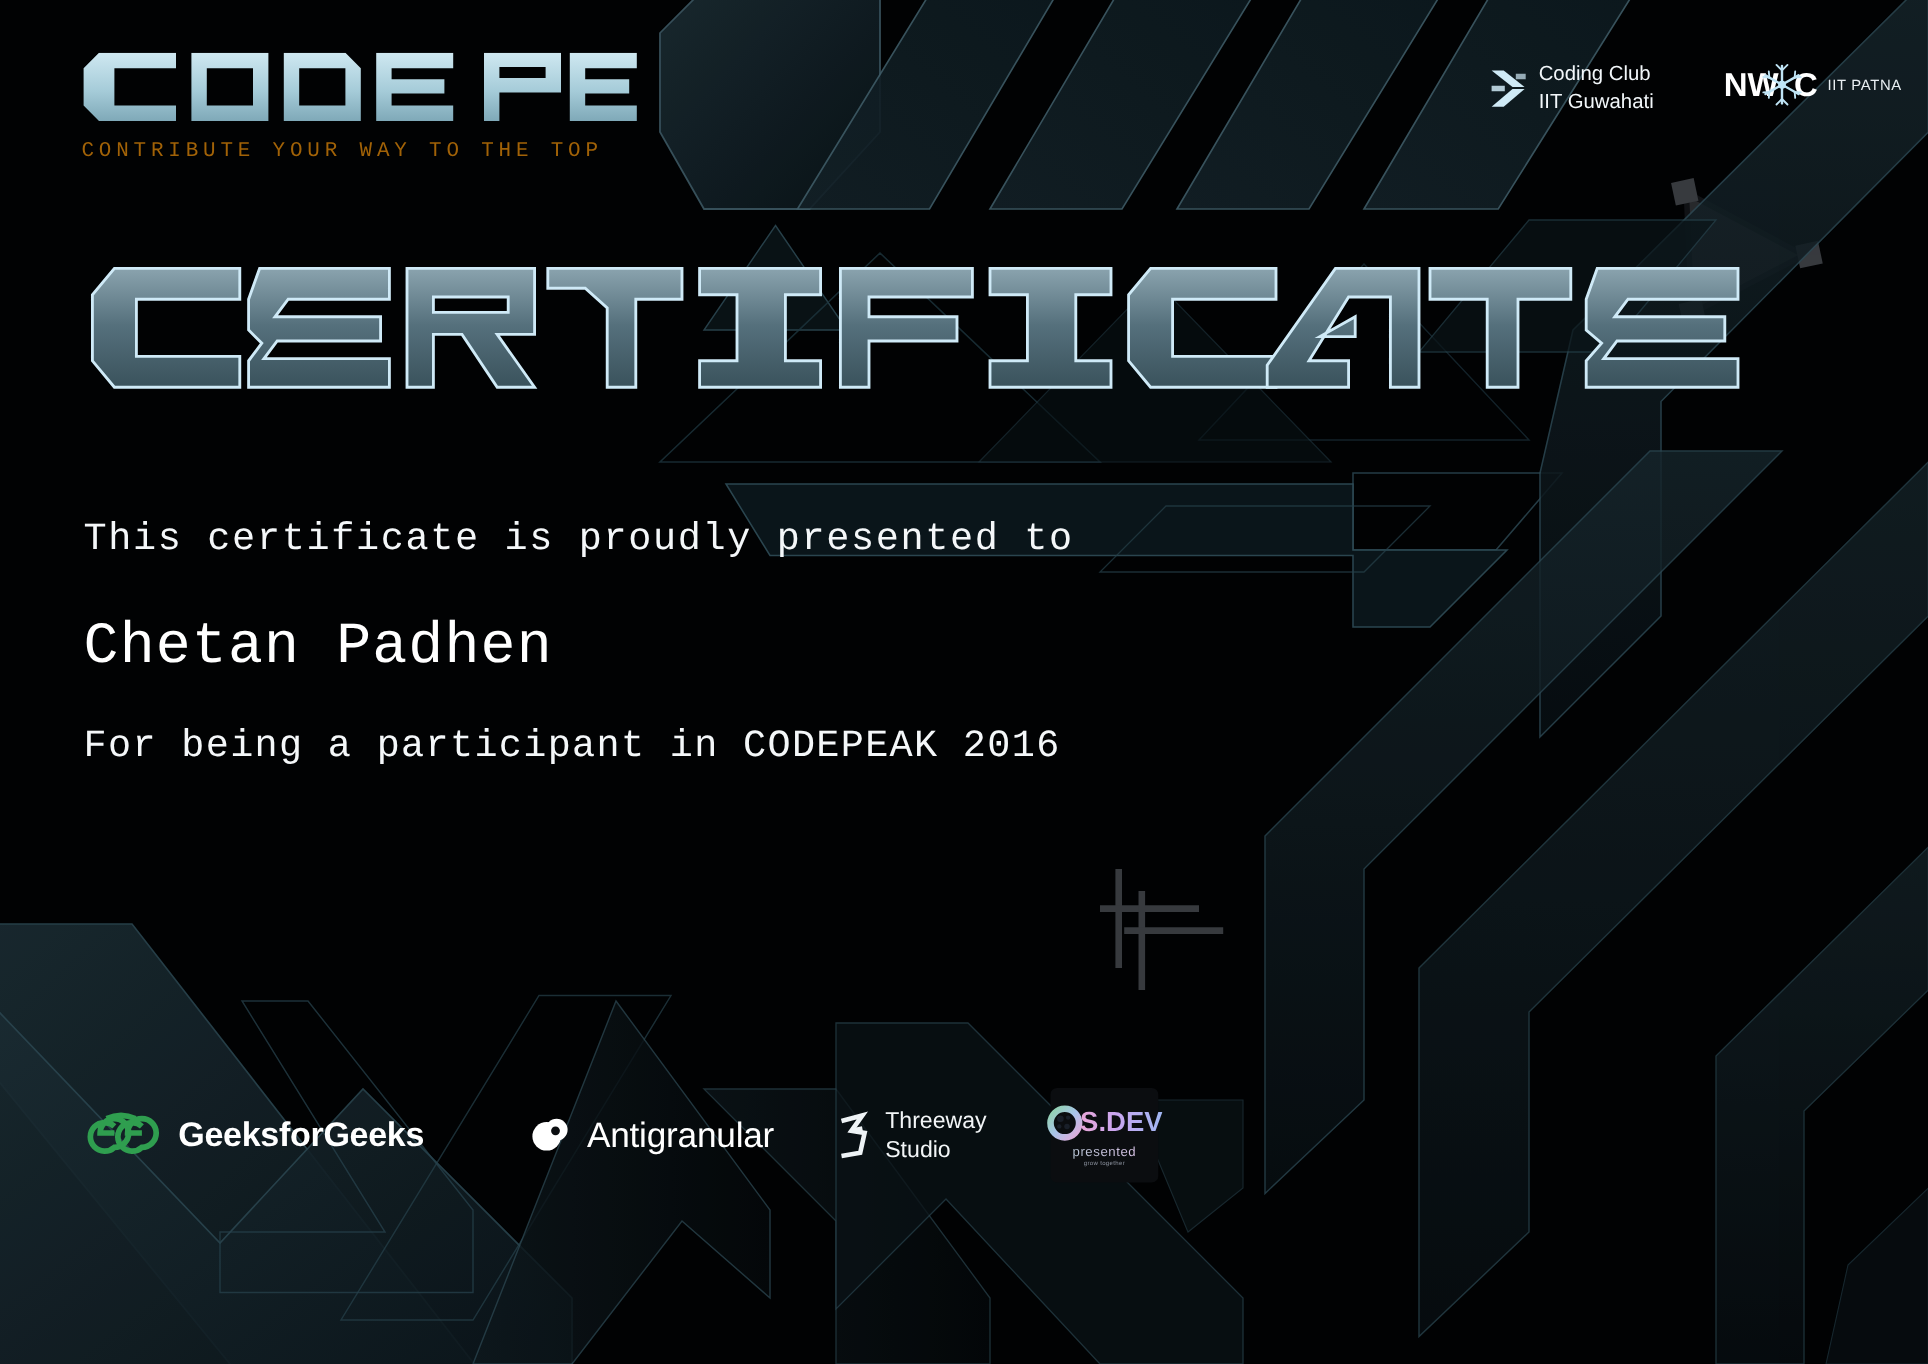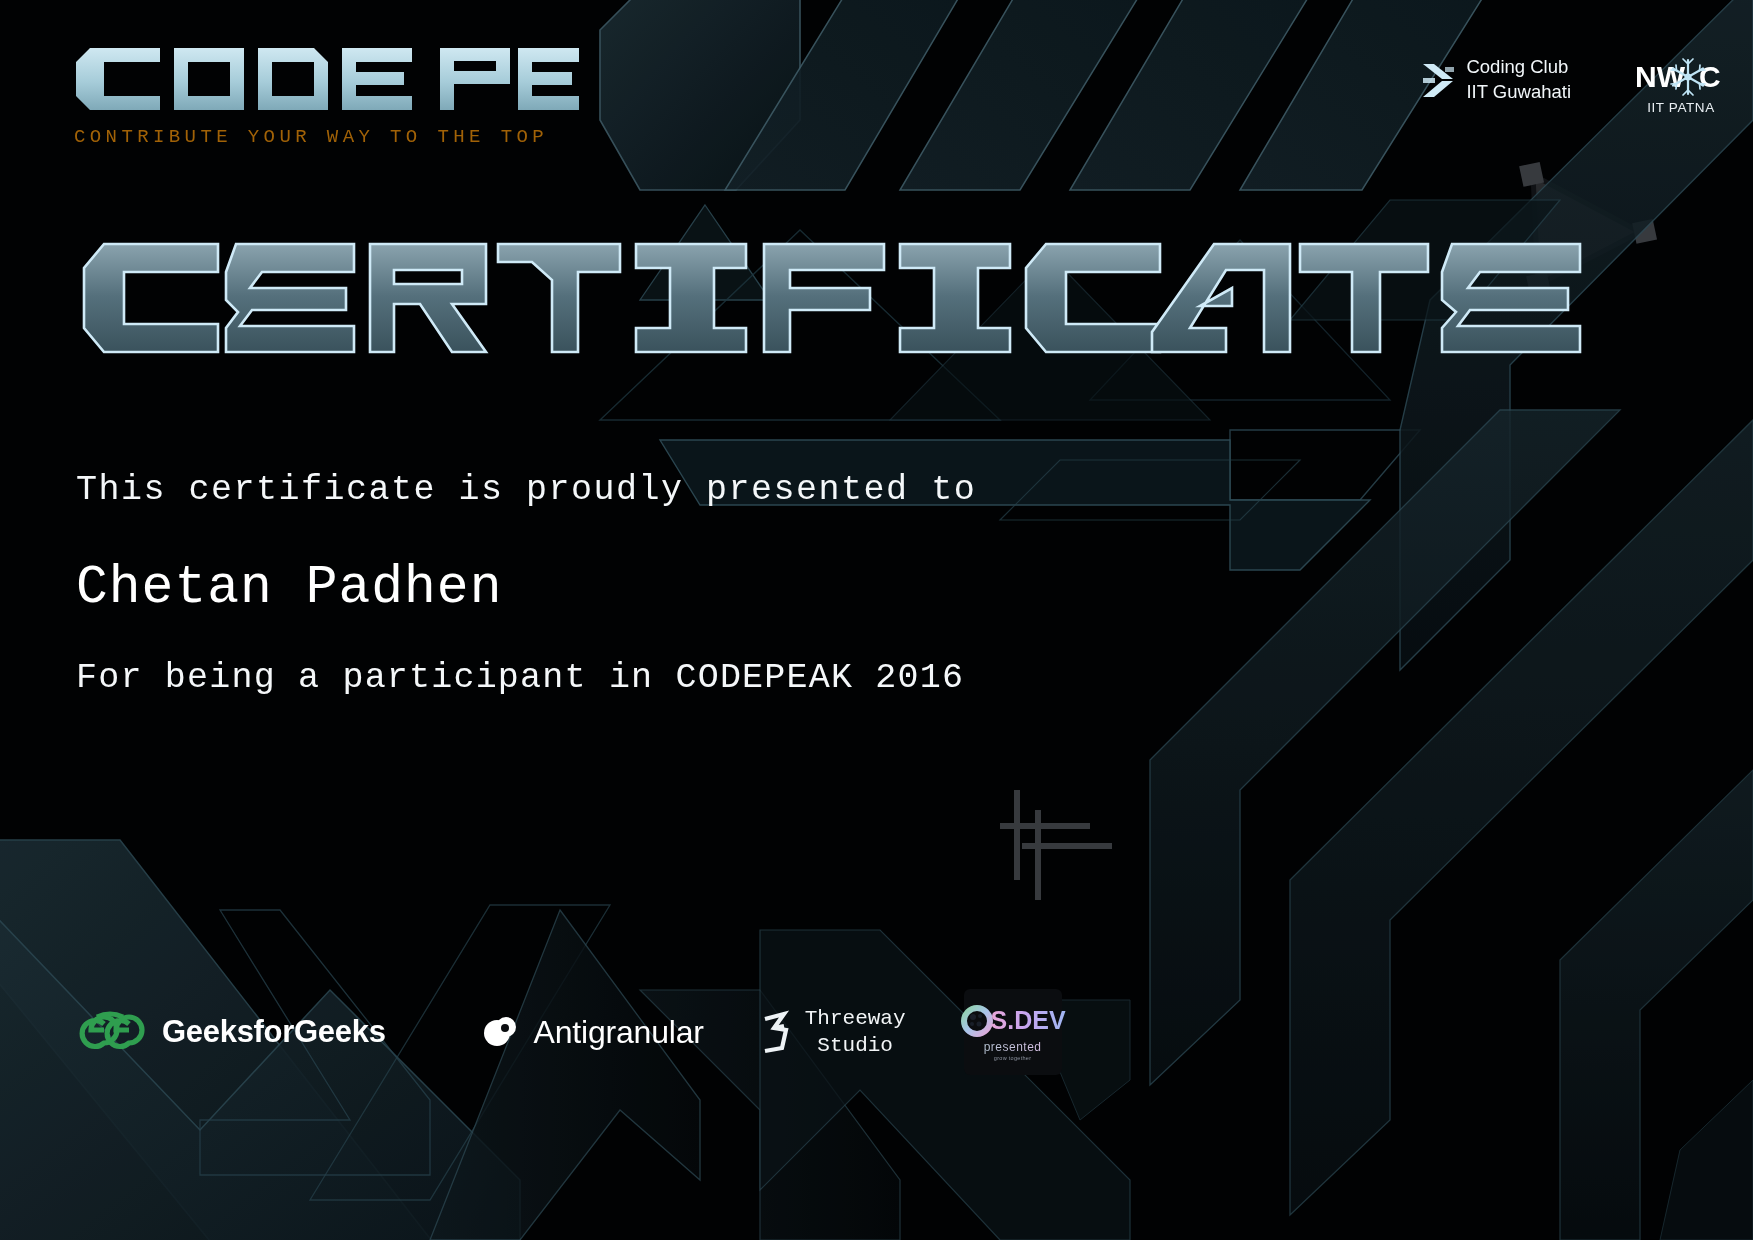--- a/index.html
+++ b/index.html
@@ -31,21 +31,21 @@
     white-space:nowrap;
   }
 
   .partners { position:absolute; right:24px; top:55px; display:flex; align-items:flex-start; gap:62px; }
   .partner { display:flex; align-items:center; gap:11px; }
   .cc-mark { width:34px; height:38px; flex:0 0 auto; }
   .cc-text {
     font-family:"Liberation Sans", sans-serif;
     color:#f2f7fa; font-size:18.5px; line-height:1.33; white-space:nowrap; font-weight:400;
   }
-  .nwoc { display:flex; flex-direction:column; align-items:center; }
+  .nwoc { display:flex; flex-direction:row; align-items:center; }
   .nwoc-mark { width:96px; height:44px; }
   .nwoc-sub {
     font-family:"Liberation Sans", sans-serif;
     color:#e8eef2; font-size:13.5px; letter-spacing:.6px; margin-top:1px;
   }
 
   
   .title-wrap { position:absolute; left:0; top:232px; width:100%; height:150px; z-index:6; }
   #title-svg { display:block; width:1753px; height:150px; }
 
@@ -82,22 +82,22 @@
     font-family:"Liberation Sans", sans-serif;
     font-weight:700; font-size:31px; color:#ffffff; letter-spacing:-.3px;
   }
   .ag-mark { width:36px; height:36px; }
   .ag-text {
     font-family:"Liberation Sans", sans-serif;
     font-weight:400; font-size:32px; color:#ffffff; letter-spacing:-.2px;
   }
   .tw-mark { width:34px; height:44px; }
   .tw-text {
-    font-family:Liberation Mono, monospace;
-    font-size:21px; line-height:1.3; color:#f2f5f7; font-weight:400;text-align:center;
+    font-family:Liberation Sans, sans-serif;
+    font-size:21px; line-height:1.3; color:#f2f5f7; font-weight:400;
   }
   .os-card {
     width:98px; height:86px; border-radius:6px;
     background:#0b0d10;
     display:flex; flex-direction:column; align-items:center; justify-content:center;
     position:relative;
   }
   .os-row { display:flex; align-items:center; }
   .os-o { width:34px; height:34px; }
   .os-sdev {

